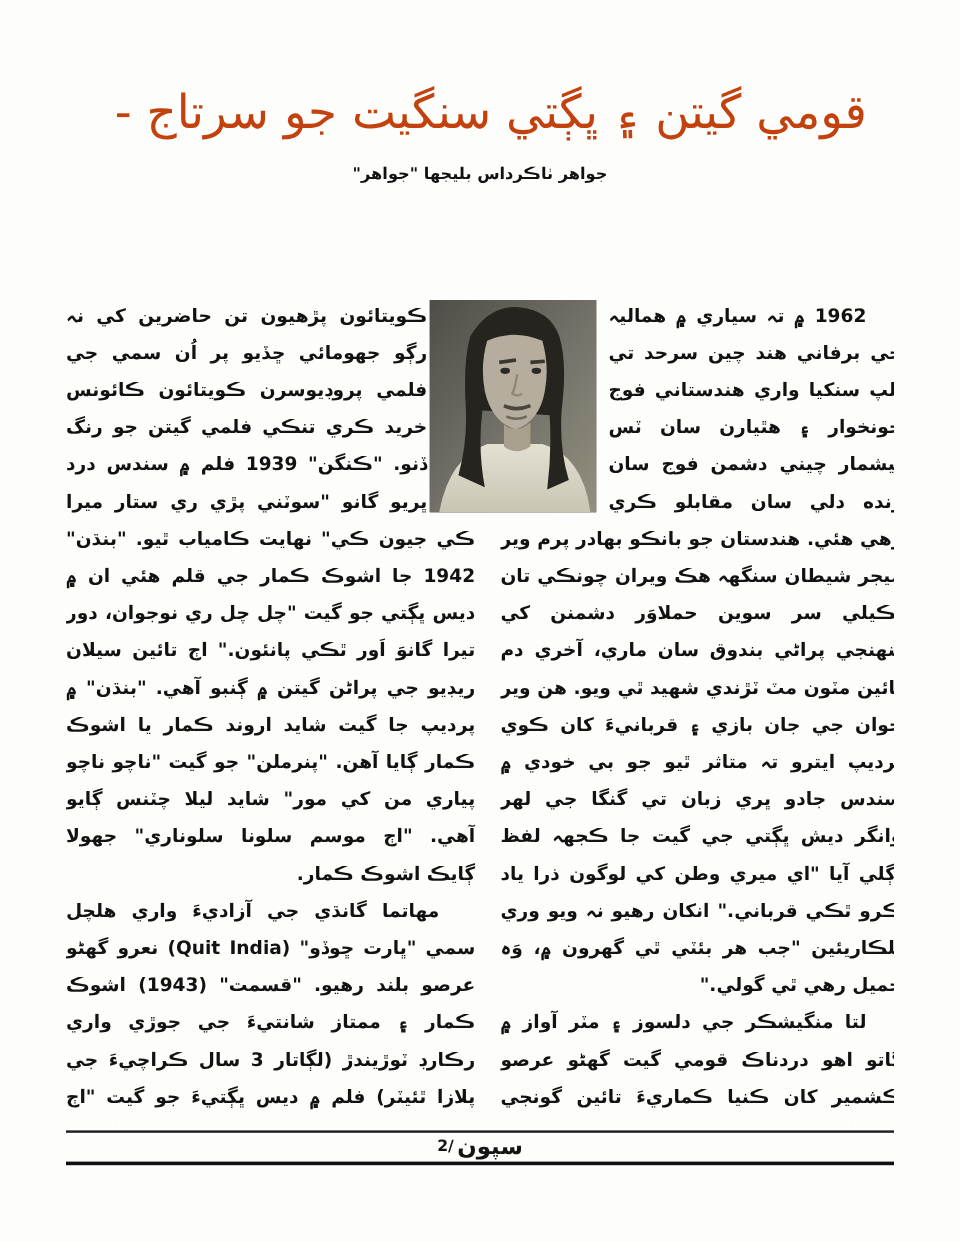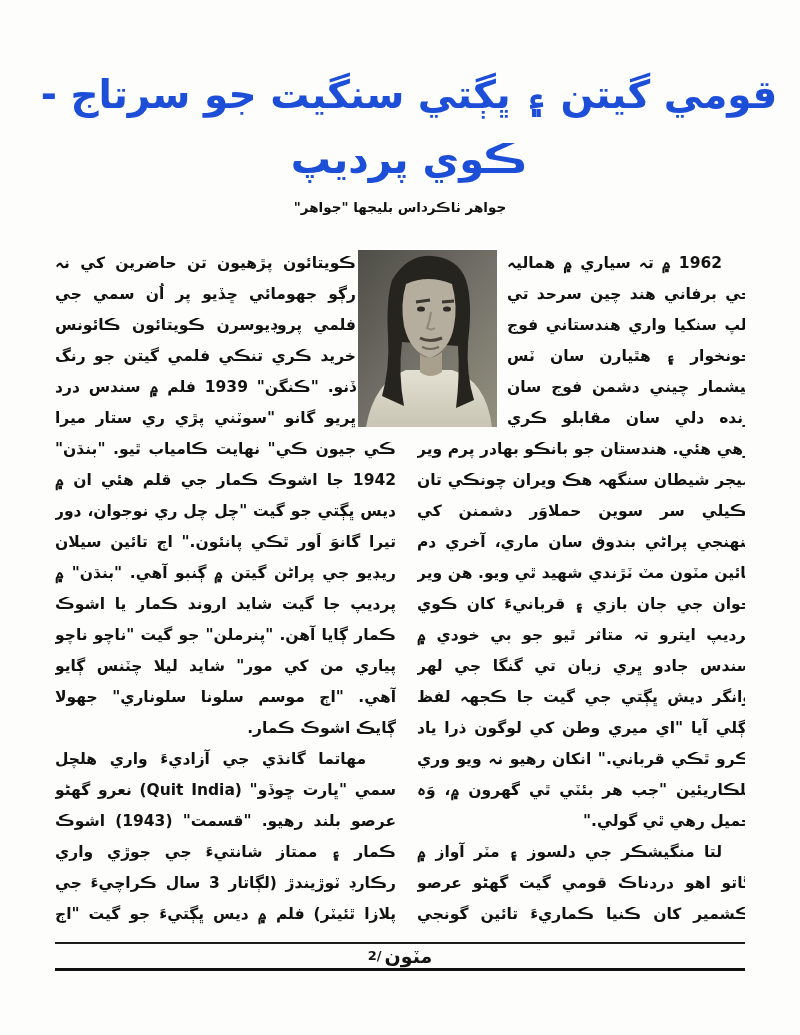--- a/index.html
+++ b/index.html
@@ -8,22 +8,22 @@
     width:800px;height:1035px;
     margin:0 auto;
     background:#fdfdfb;
     color:#141414;
     font-family:"DejaVu Sans",sans-serif;
     overflow:hidden;
     direction:rtl;
   }
   .header{position:absolute;top:62px;left:0;width:800px;text-align:center;}
   .title-line{
-    font-size:39px;font-weight:bold;line-height:66px;
-    letter-spacing:0;color:#1d4ed8;padding-left:18px;
+    font-size:39px;font-weight:normal;line-height:66px;
+    letter-spacing:0;color:#c2410c;padding-left:18px;
   }
   .title-line2{font-size:40px;line-height:62px;}
   .byline{font-size:13.5px;font-weight:bold;margin-top:9px;color:#111;}
 
   .body-area{
     position:absolute;left:55px;top:248px;width:690px;height:690px;
     overflow:hidden;
   }
   .col{position:absolute;top:0;height:100%;overflow:hidden;}
   .col-left{left:0;width:341px;}
@@ -58,21 +58,20 @@
   .footer-mag{font-size:19px;font-weight:bold;line-height:22px;}
   .footer-page{font-size:13px;font-weight:bold;direction:ltr;line-height:22px;}
 </style>
 </head>
 <body>
 
 <div class="page">
 
   <div class="header">
     <div class="title-line">قومي گيتن ۽ ڀڳتي سنگيت جو سرتاج -</div>
-    <div class="title-line title-line2">ڪوي پرديپ</div>
     <div class="byline">جواهر ٺاڪرداس بليجها "جواهر"</div>
   </div>
 
   <div class="body-area">
 
     <div class="photo">
       <svg viewBox="0 0 139 177" preserveAspectRatio="none">
         <defs>
           <linearGradient id="pbg" x1="0" y1="0" x2="1" y2="1">
             <stop offset="0" stop-color="#4e4d47"></stop>
@@ -109,18 +108,18 @@
       <div class="spacer-left-col"></div>
       <p class="para">ڪويتائون پڙهيون تن حاضرين کي نہ رڳو جهومائي ڇڏيو پر اُن سمي جي فلمي پروڊيوسرن ڪويتائون ڪائونس خريد ڪري تنڪي فلمي گيتن جو رنگ ڏنو. "ڪنگن" 1939 فلم ۾ سندس درد ڀريو گانو "سوٽني پڙي ري ستار ميرا ڪي جيون ڪي" نهايت ڪامياب ٿيو. "بنڌن" 1942 جا اشوڪ ڪمار جي قلم هئي ان ۾ ديس ڀڳتي جو گيت "چل چل ري نوجوان، دور تيرا گانوَ اَور ٿڪي پانئون." اڄ تائين سيلان ريڊيو جي پراڻن گيتن ۾ ڳنبو آهي. "بنڌن" ۾ پرديپ جا گيت شايد اروند ڪمار يا اشوڪ ڪمار ڳايا آهن. "پنرملن" جو گيت "ناچو ناچو پياري من کي مور" شايد ليلا چٽنس ڳايو آهي. "اڄ موسم سلونا سلوناري" جهولا ڳايڪ اشوڪ ڪمار.</p>
       <p class="para indent">مهاتما گانڌي جي آزاديءَ واري هلچل سمي "ڀارت ڇوڏو" (Quit India) نعرو گهڻو عرصو بلند رهيو. "قسمت" (1943) اشوڪ ڪمار ۽ ممتاز شانتيءَ جي جوڙي واري رڪارڊ ٽوڙيندڙ (لڳاتار 3 سال ڪراچيءَ جي پلازا ٿئيٽر) فلم ۾ ديس ڀڳتيءَ جو گيت "اڄ هماليہ کي چوٽي سي قر همني للڪارا هئہ، دور هٽو او دنيا والو هندستان همارا هئہ" ظاهري طور هي ترانو جرمنيءَ جاپان جي حملن خلاف هو. پر ڀارت جي غلام رعيت اصلي اشارو انگريزي حڪومت خلاف سمجهي ورتو. پنهنجي وروڌ ۾ هن گيت ۾ غداري جي بوءِ جلچي انگريزي حاڪمن پرديپ جي گرفتاريءَ جو وارنٽ جاري ڪيو. پر تنهن کان اڳ ئي هو روپوش ٿي ويو. انگريزن 19 صديءَ ۾ هندستان مٿان قبضو ڄمائي سياستي Political ۽ حڪومت (Rule of Law) سان ديس کي اکنڊ بڻايو. پر ڪيترن هندي جي شاملڪار ڪمائين ۽ ديس ڀڳتي جي هندي فلمي گيتن اسانجي ايڪتا ۽ اکنڊتا کي وڌيڪ مضبوط بڻايو. ديس ڀڳت فلمي ڪوين ۾ پرديپ اول جڳهہ ٿو والاري</p>
 
     </div>
 
   </div>
 
   <div class="footer">
     <div class="footer-inner">
-      <span class="footer-mag">مٽون</span>
+      <span class="footer-mag">سپون</span>
       <span class="footer-page">2/</span>
     </div>
   </div>
 
 </div>
 
 </body></html>

